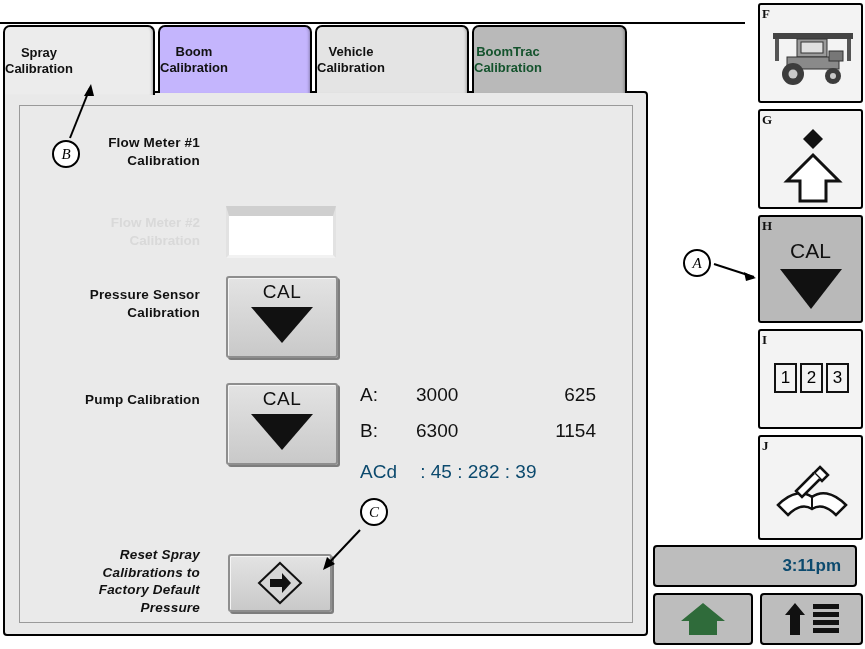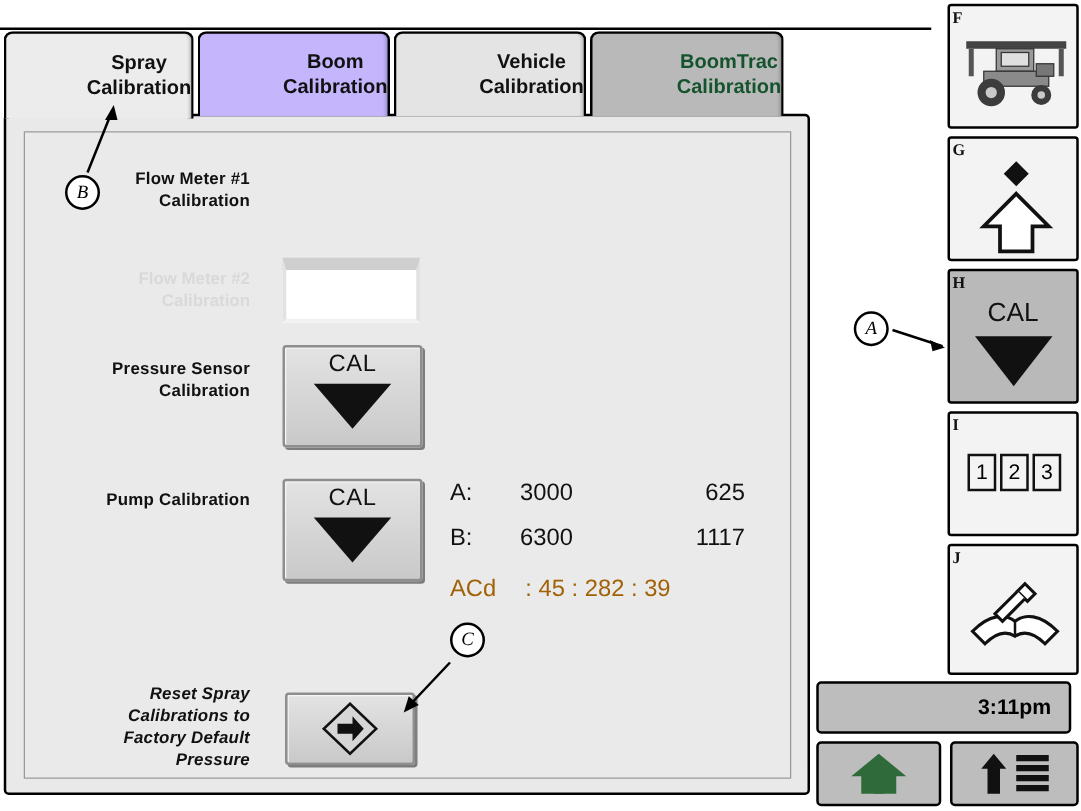--- a/index.html
+++ b/index.html
@@ -42,23 +42,23 @@
   .tab {
     position: absolute;
     top: 0;
     height: 68px;
     border: 2px solid #000;
     border-bottom: none;
     border-radius: 7px 7px 0 0;
     background: #e9e9e9;
     display: flex;
     align-items: center;
-    justify-content: flex-end;
+    justify-content: flex-start;
     text-align: center;
-    font-size: 16px;
+    font-size: 13px;
     font-weight: bold;
     color: #111;
     line-height: 1.25;
     box-shadow: inset -3px 0 3px -2px rgba(0,0,0,0.28);
   }
   .tab span { display: block; }
   .tab.t1 { left: 0;   width: 152px; z-index: 5; background: #ececec; height: 70px; }
   .tab.t2 { left: 155px; width: 154px; z-index: 4; background: #c4b5fd; }
   .tab.t3 { left: 312px; width: 154px; z-index: 3; background: #e4e4e4; }
   .tab.t4 { left: 469px; width: 155px; z-index: 2; background: #b9b9b9; color: #14532d; }
@@ -156,21 +156,21 @@
     align-items: baseline;
     margin-bottom: 14px;
   }
   .pump-table .c1 { width: 56px; }
   .pump-table .c2 { width: 100px; }
   .pump-table .c3 { width: 80px; text-align: right; }
 
   .acd-row {
     position: absolute;
     font-size: 19px;
-    color: #a16207;
+    color: #0c4a6e;
     white-space: nowrap;
   }
 
   
   .reset-button {
     position: absolute;
     background: linear-gradient(#e3e3e3, #c9c9c9);
     border: 2px solid #8e8e8e;
     border-radius: 3px;
     box-shadow: 2px 2px 0 #7d7d7d, inset 1px 1px 0 #f5f5f5;
@@ -202,21 +202,21 @@
     width: 204px; height: 42px;
     border: 2px solid #000;
     border-radius: 4px;
     background: #bdbdbd;
     display: flex;
     align-items: center;
     justify-content: flex-end;
     padding-right: 14px;
     font-size: 17px;
     font-weight: bold;
-    color: #000000;
+    color: #0c4a6e;
   }
   .bottom-btn {
     position: absolute;
     border: 2px solid #000;
     border-radius: 4px;
     background: #bdbdbd;
     display: flex;
     align-items: center;
     justify-content: center;
   }
@@ -311,21 +311,21 @@
 
       <div class="pump-table" style="left:340px; top:278px;">
         <div class="prow">
           <span class="c1">A:</span>
           <span class="c2">3000</span>
           <span class="c3">625</span>
         </div>
         <div class="prow">
           <span class="c1">B:</span>
           <span class="c2">6300</span>
-          <span class="c3">1117</span>
+          <span class="c3">1154</span>
         </div>
       </div>
       <div class="acd-row" style="left:340px; top:355px;">
         <span>ACd</span>
         <span style="margin-left:18px;">:  45 : 282 :  39</span>
       </div>
 
       <div class="row-label" style="left:28px; top:440px; width:152px;font-style:italic;">
         <span>Reset Spray</span><br>
         <span>Calibrations to</span><br>

